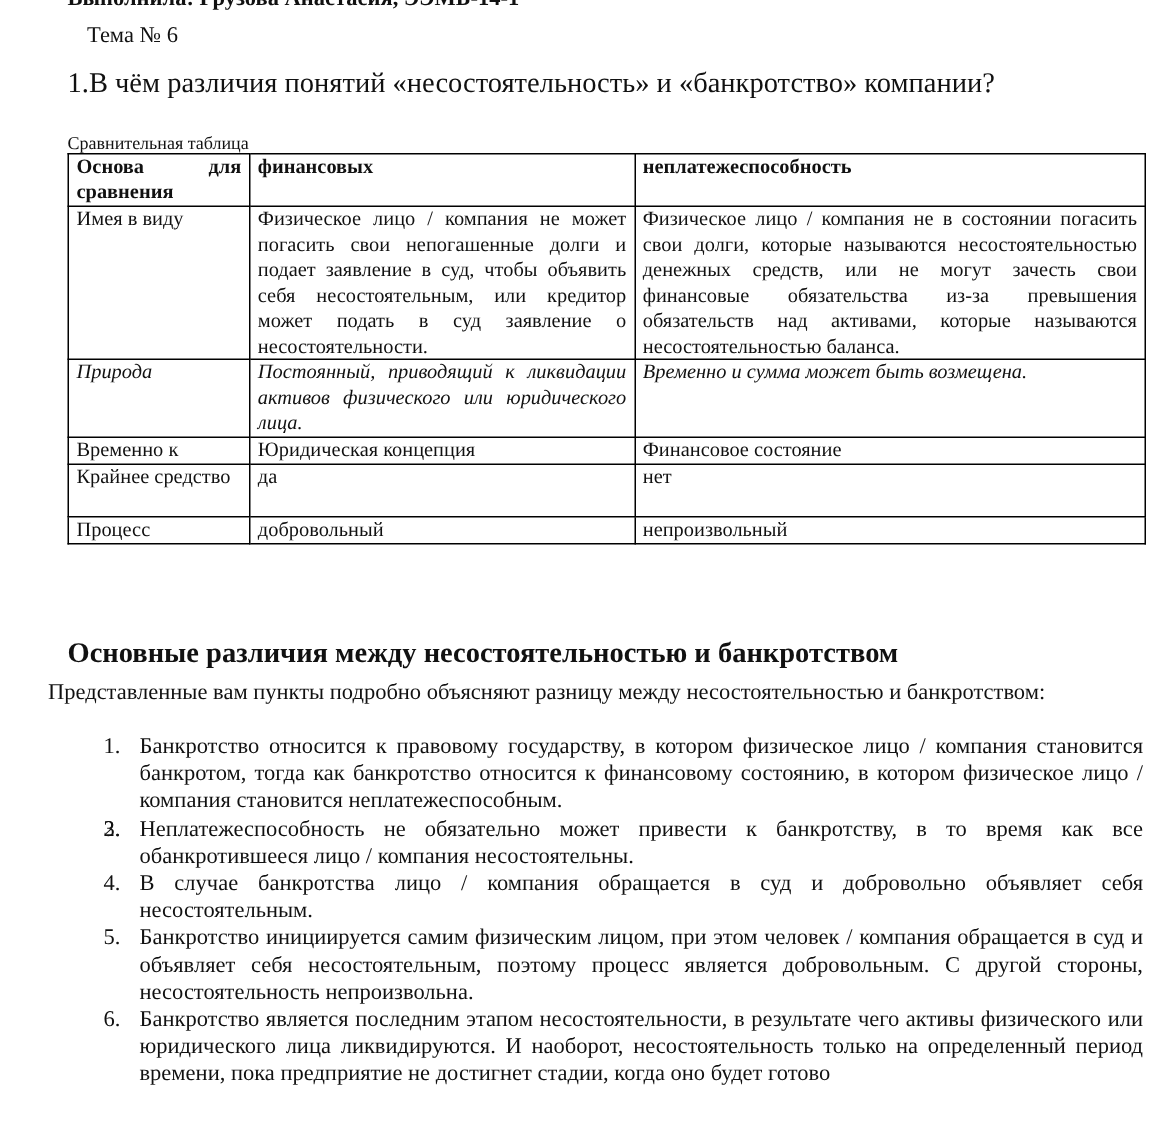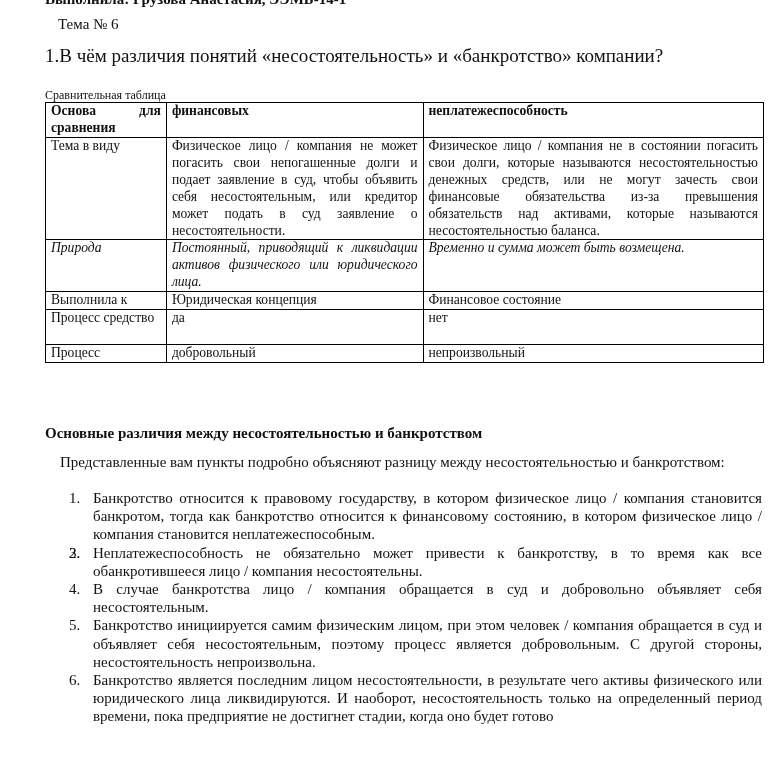--- a/index.html
+++ b/index.html
@@ -89,26 +89,26 @@
     .r-refers td { height: 16px; }
     .r-last td { height: 34px; }
     .r-process td { height: 16px; }
     .r-credit td { height: 34px; }
 
     .section-heading {
       position: absolute;
       left: 33px;
       top: 425px;
       font-weight: bold;
-      font-size: 15px;
+      font-size: 19px;
       white-space: nowrap;
     }
     .intro {
       position: absolute;
-      left: 48px;
+      left: 20px;
       top: 454px;
       font-size: 15px;
       white-space: nowrap;
     }
     ol.points {
       position: absolute;
       left: 33px;
       top: 489px;
       width: 717px;
       margin: 0;
@@ -154,36 +154,36 @@
         <div class="basis-line1">
           <span>Основа</span>
           <span>для</span>
         </div>
         <div>сравнения</div>
       </th>
       <th>финансовых</th>
       <th>неплатежеспособность</th>
     </tr>
     <tr class="r-mean">
-      <td>Тема в виду</td>
+      <td>Имея в виду</td>
       <td>Физическое лицо / компания не может погасить свои непогашенные долги и подает заявление в суд, чтобы объявить себя несостоятельным, или кредитор может подать в суд заявление о несостоятельности.</td>
       <td>Физическое лицо / компания не в состоянии погасить свои долги, которые называются несостоятельностью денежных средств, или не могут зачесть свои финансовые обязательства из-за превышения обязательств над активами, которые называются несостоятельностью баланса.</td>
     </tr>
     <tr class="r-nature">
       <td>Природа</td>
       <td>Постоянный, приводящий к ликвидации активов физического или юридического лица.</td>
       <td>Временно и сумма может быть возмещена.</td>
     </tr>
     <tr class="r-refers">
-      <td>Выполнила к</td>
+      <td>Временно к</td>
       <td>Юридическая концепция</td>
       <td>Финансовое состояние</td>
     </tr>
     <tr class="r-last">
-      <td>Процесс средство</td>
+      <td>Крайнее средство</td>
       <td>да</td>
       <td>нет</td>
     </tr>
     <tr class="r-process">
       <td>Процесс</td>
       <td>добровольный</td>
       <td>непроизвольный</td>
     </tr>
   </tbody>
     </table>
@@ -207,17 +207,17 @@
     <li>
       <span class="num">4.</span>
       <span>В случае банкротства лицо / компания обращается в суд и добровольно объявляет себя несостоятельным.</span>
     </li>
     <li>
       <span class="num">5.</span>
       <span>Банкротство инициируется самим физическим лицом, при этом человек / компания обращается в суд и объявляет себя несостоятельным, поэтому процесс является добровольным. С другой стороны, несостоятельность непроизвольна.</span>
     </li>
     <li>
       <span class="num">6.</span>
-      <span>Банкротство является последним лицом несостоятельности, в результате чего активы физического или юридического лица ликвидируются. И наоборот, несостоятельность только на определенный период времени, пока предприятие не достигнет стадии, когда оно будет готово</span>
+      <span>Банкротство является последним этапом несостоятельности, в результате чего активы физического или юридического лица ликвидируются. И наоборот, несостоятельность только на определенный период времени, пока предприятие не достигнет стадии, когда оно будет готово</span>
     </li>
   </ol>
 
 </div>
 
 </body></html>

